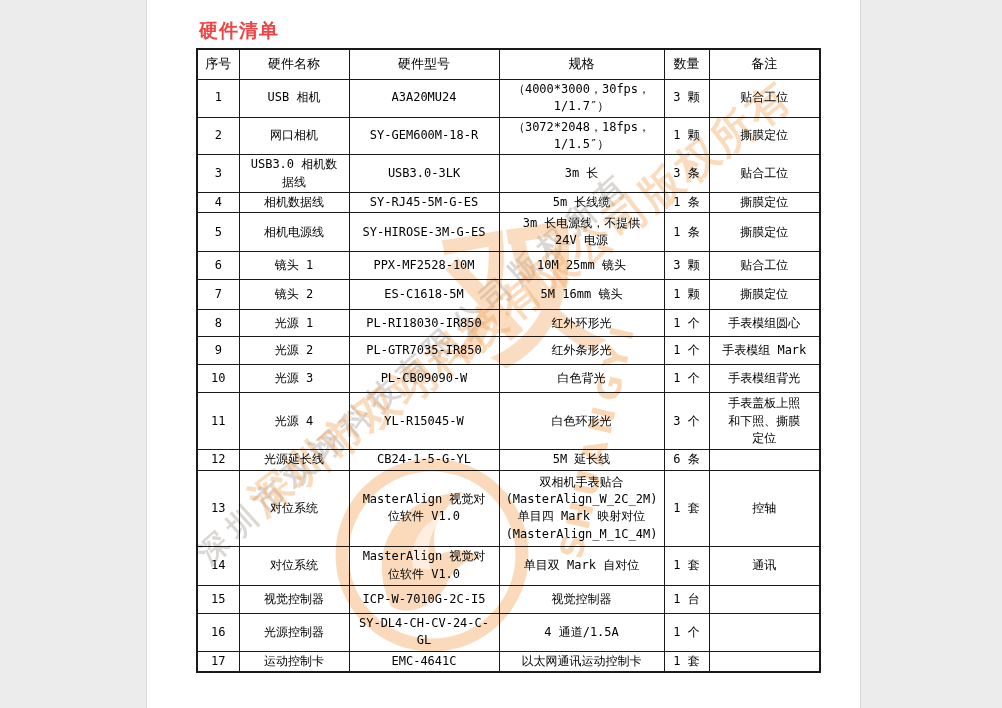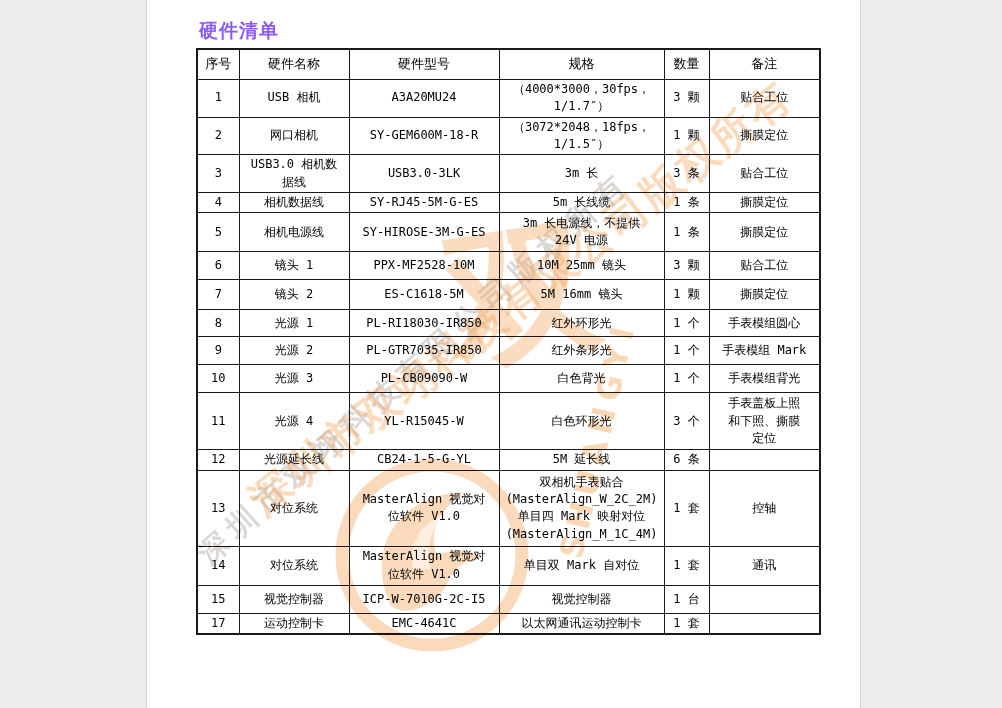--- a/index.html
+++ b/index.html
@@ -10,21 +10,21 @@
     position:relative;
     overflow:hidden;
   }
   .stage { position:absolute; inset:0; }
   .page {
     position:absolute; left:146px; top:0; width:715px; height:708px;
     background:#ffffff; border-left:1px solid #d8d8d8; border-right:1px solid #d8d8d8;
   }
   .page-title {
     position:absolute; left:52px; top:18px;
-    font-size:19px; font-weight:bold; color:#8b5cf6;
+    font-size:19px; font-weight:bold; color:#ef4444;
     letter-spacing:1px;
     font-family:"DejaVu Sans","Liberation Sans",sans-serif;
   }
   table.hw {
     position:absolute; left:49px; top:48px;
     border-collapse:collapse; table-layout:fixed;
     border:2px solid #1a1a1a;
     padding-left:31px;
   }
   table.hw th, table.hw td {
@@ -222,20 +222,29 @@
             <td>通讯</td>
           </tr>
           <tr style="height: 28px;">
             <td>15</td>
             <td>视觉控制器</td>
             <td>ICP-W-7010G-2C-I5</td>
             <td>视觉控制器</td>
             <td>1 台</td>
             <td></td>
           </tr>
+          <tr style="height: 36px;">
+            <td>16</td>
+            <td>光源控制器</td>
+            <td>SY-DL4-CH-CV-24-C-
+GL</td>
+            <td>4 通道/1.5A</td>
+            <td>1 个</td>
+            <td></td>
+          </tr>
           <tr style="height: 19px; margin-top: 28px;">
             <td>17</td>
             <td>运动控制卡</td>
             <td>EMC-4641C</td>
             <td>以太网通讯运动控制卡</td>
             <td>1 套</td>
             <td></td>
           </tr>
         </tbody>
     </table>

